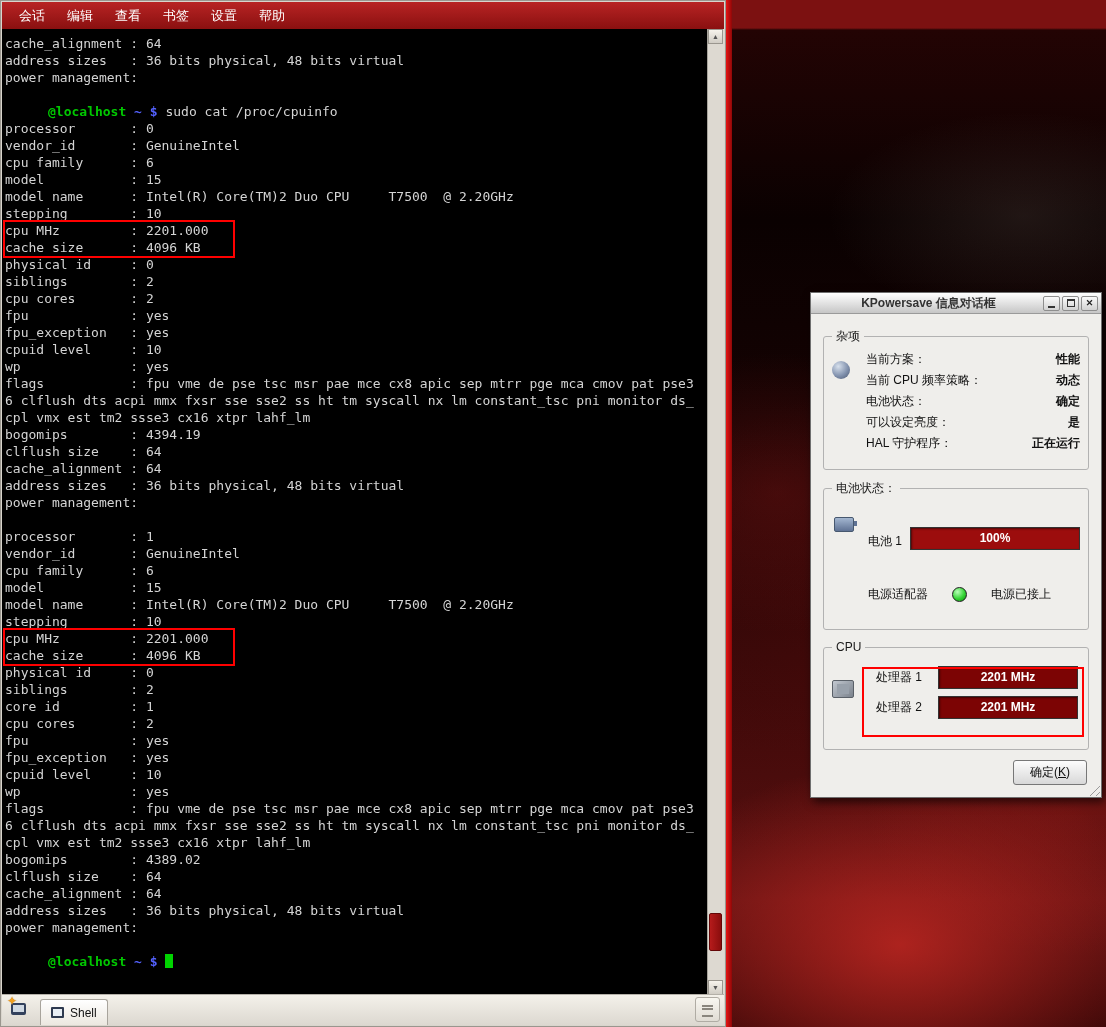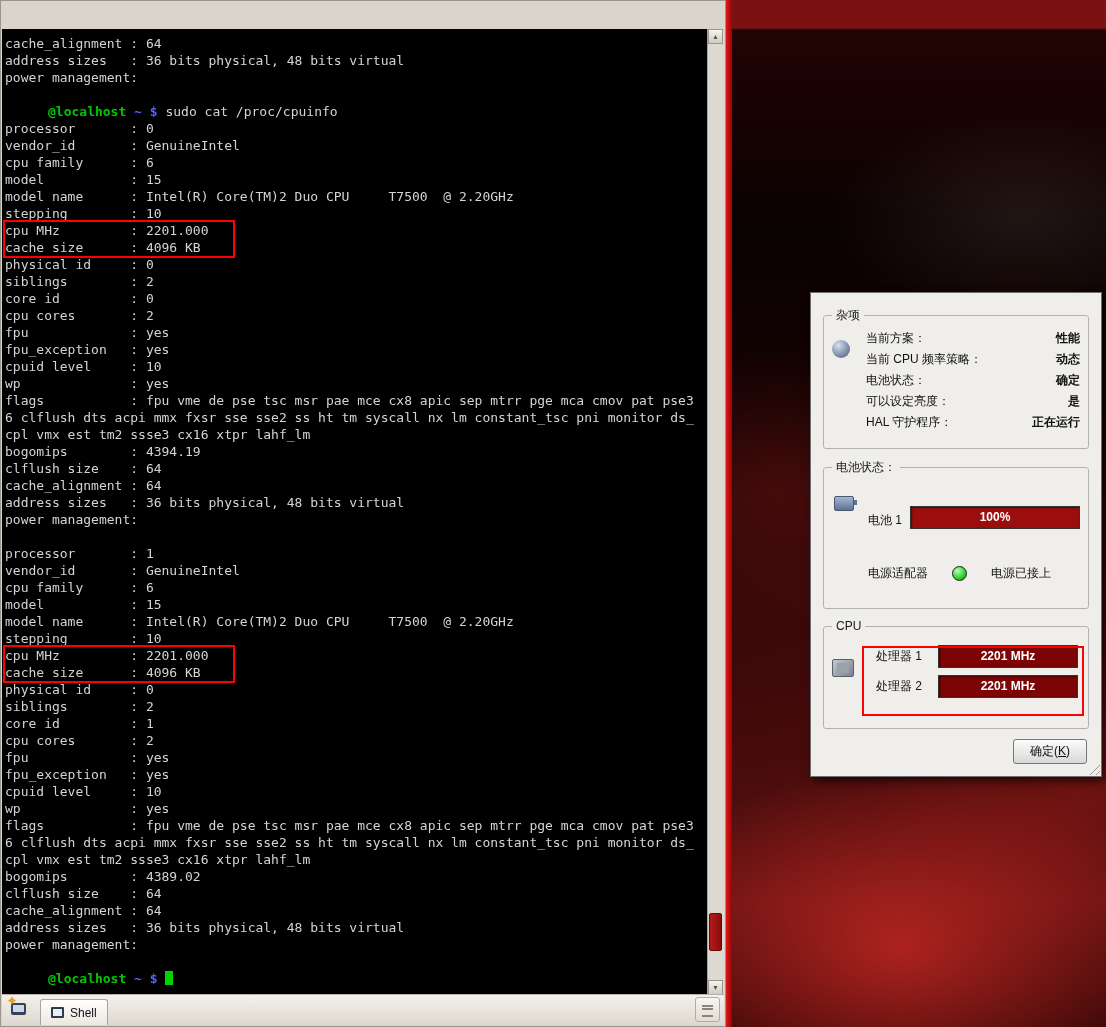--- a/index.html
+++ b/index.html
@@ -132,41 +132,48 @@
   .grip{position:absolute;right:1px;bottom:1px;width:13px;height:13px;
         background:repeating-linear-gradient(135deg,transparent 0 3px,#9a9a9a 3px 4px);
         clip-path:polygon(100% 0,100% 100%,0 100%);}
 </style>
 </head>
 <body>
 
 <div id="page">
 
   <div id="term-win">
+    <div class="menubar">
+        <span class="menu-item">会话</span>
+        <span class="menu-item">编辑</span>
+        <span class="menu-item">查看</span>
+        <span class="menu-item">书签</span>
+        <span class="menu-item">设置</span>
+        <span class="menu-item">帮助</span>
+      </div>
 
     <div class="term-area">
       <div class="term-text">
           <div class="tline">cache_alignment : 64</div>
           <div class="tline">address sizes   : 36 bits physical, 48 bits virtual</div>
           <div class="tline">power management:</div>
           <div class="tline">&nbsp;</div>
           <div class="tline"><span class="redact"></span><span class="phost">@localhost</span><span class="ppath"> ~ $ </span><span class="pcmd">sudo cat /proc/cpuinfo</span></div>
           <div class="tline">processor       : 0</div>
           <div class="tline">vendor_id       : GenuineIntel</div>
           <div class="tline">cpu family      : 6</div>
           <div class="tline">model           : 15</div>
           <div class="tline">model name      : Intel(R) Core(TM)2 Duo CPU     T7500  @ 2.20GHz</div>
           <div class="tline">stepping        : 10</div>
           <div class="hl-box">
             <div class="tline">cpu MHz         : 2201.000</div>
             <div class="tline">cache size      : 4096 KB</div>
           </div>
           <div class="tline">physical id     : 0</div>
           <div class="tline">siblings        : 2</div>
-          <div class="tline">core id         : 0</div>
           <div class="tline">cpu cores       : 2</div>
           <div class="tline">fpu             : yes</div>
           <div class="tline">fpu_exception   : yes</div>
           <div class="tline">cpuid level     : 10</div>
           <div class="tline">wp              : yes</div>
           <div class="tline">flags           : fpu vme de pse tsc msr pae mce cx8 apic sep mtrr pge mca cmov pat pse3</div>
           <div class="tline">6 clflush dts acpi mmx fxsr sse sse2 ss ht tm syscall nx lm constant_tsc pni monitor ds_</div>
           <div class="tline">cpl vmx est tm2 ssse3 cx16 xtpr lahf_lm</div>
           <div class="tline">bogomips        : 4394.19</div>
           <div class="tline">clflush size    : 64</div>
@@ -222,20 +229,34 @@
       <div class="list-btn">
         <span class="list-glyph"></span>
       </div>
     </div>
   </div>
 
   <div id="red-divider"></div>
   <div id="photo"></div>
 
   <div class="dialog">
+    <div class="titlebar">
+      <span class="title">KPowersave 信息对话框</span>
+      <span class="win-btns">
+        <span class="win-btn">
+            <span class="g-min"></span>
+          </span>
+        <span class="win-btn">
+            <span class="g-max"></span>
+          </span>
+        <span class="win-btn">
+            <span class="g-x">✕</span>
+          </span>
+      </span>
+    </div>
 
     <div class="dlg-body">
 
       <fieldset class="grp grp-misc">
         <legend>杂项</legend>
         <span class="icon-orb"></span>
         <div class="mrows">
             <div class="mrow">
               <span class="lbl">当前方案：</span>
               <span class="val">性能</span>

